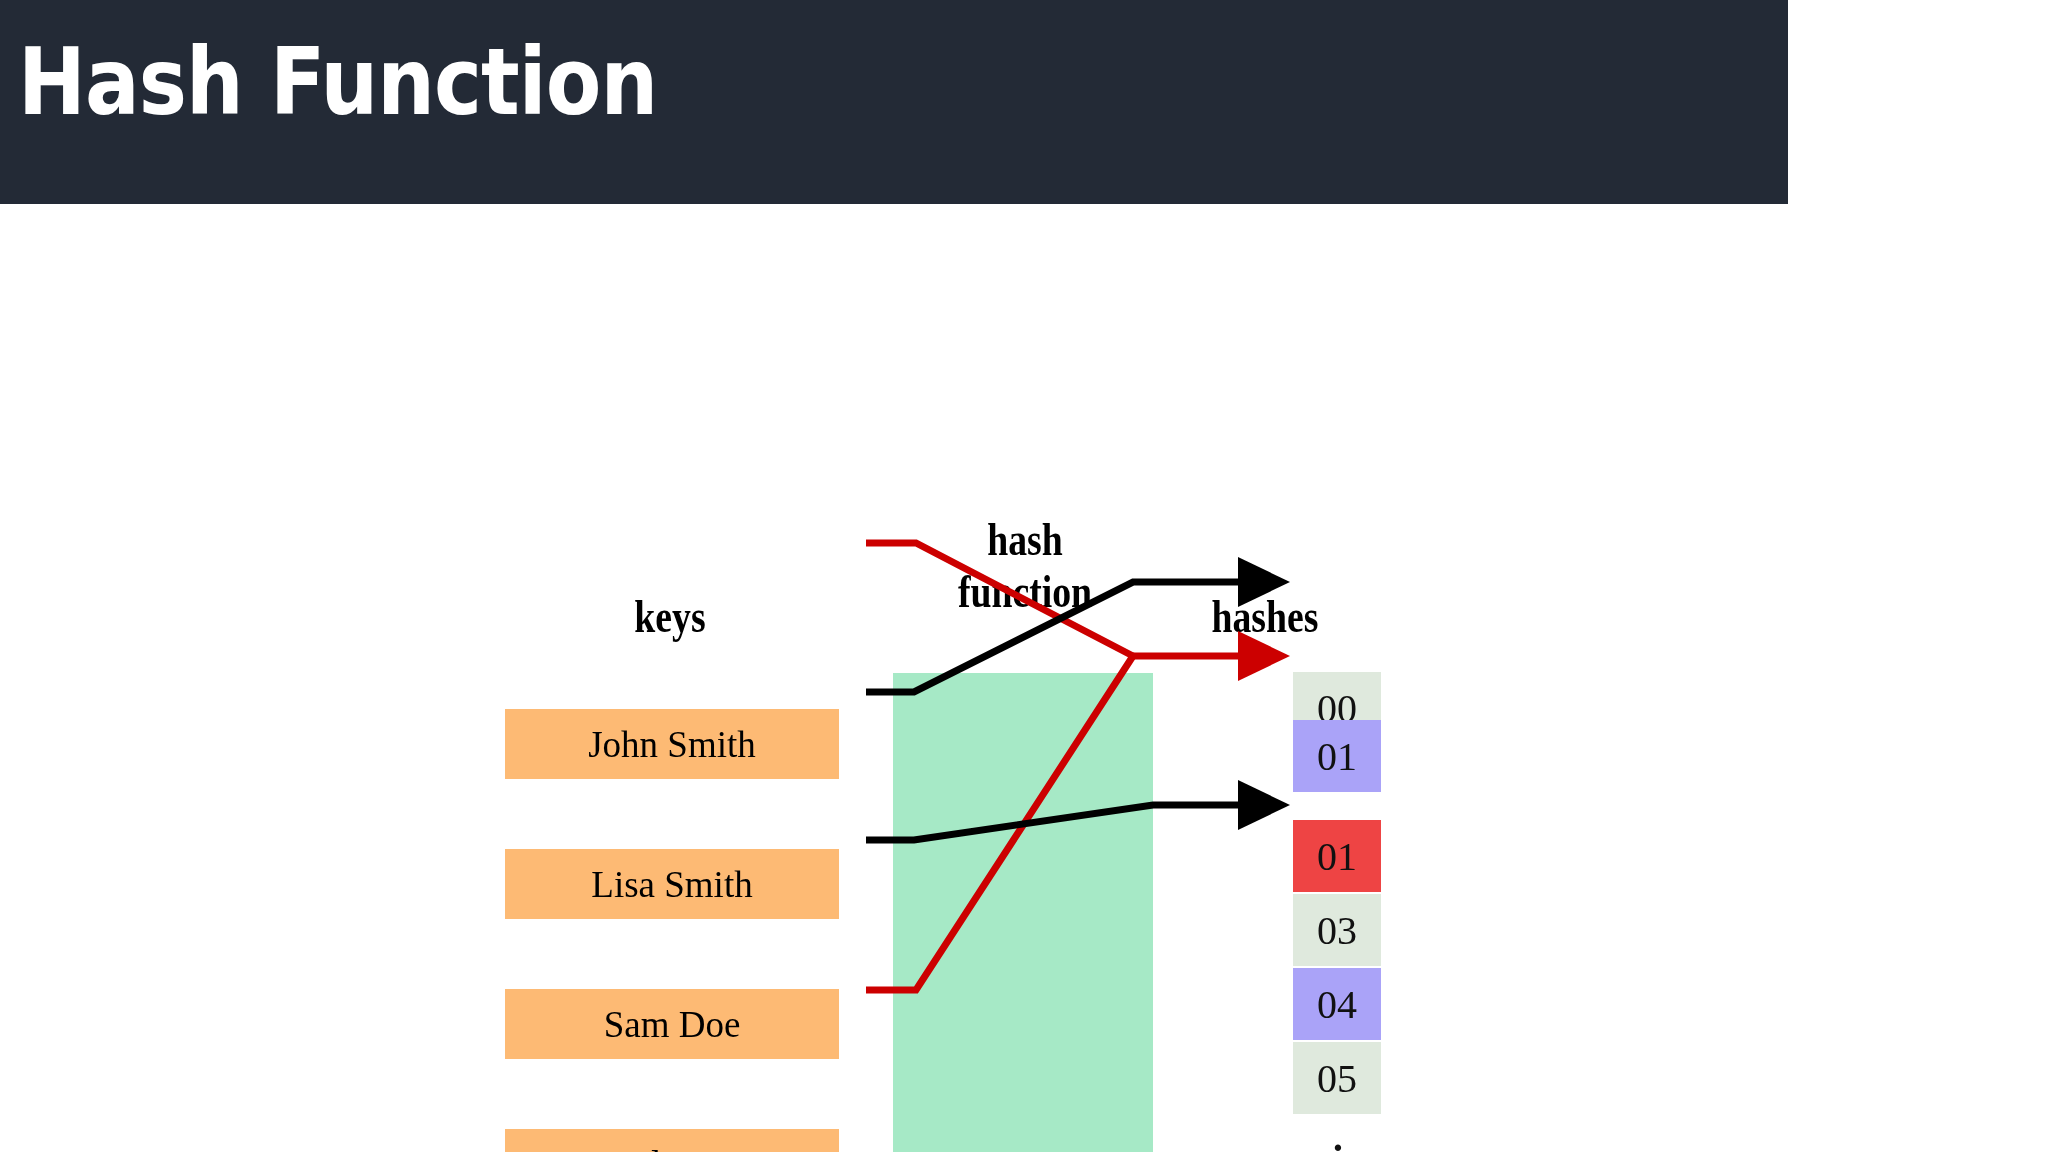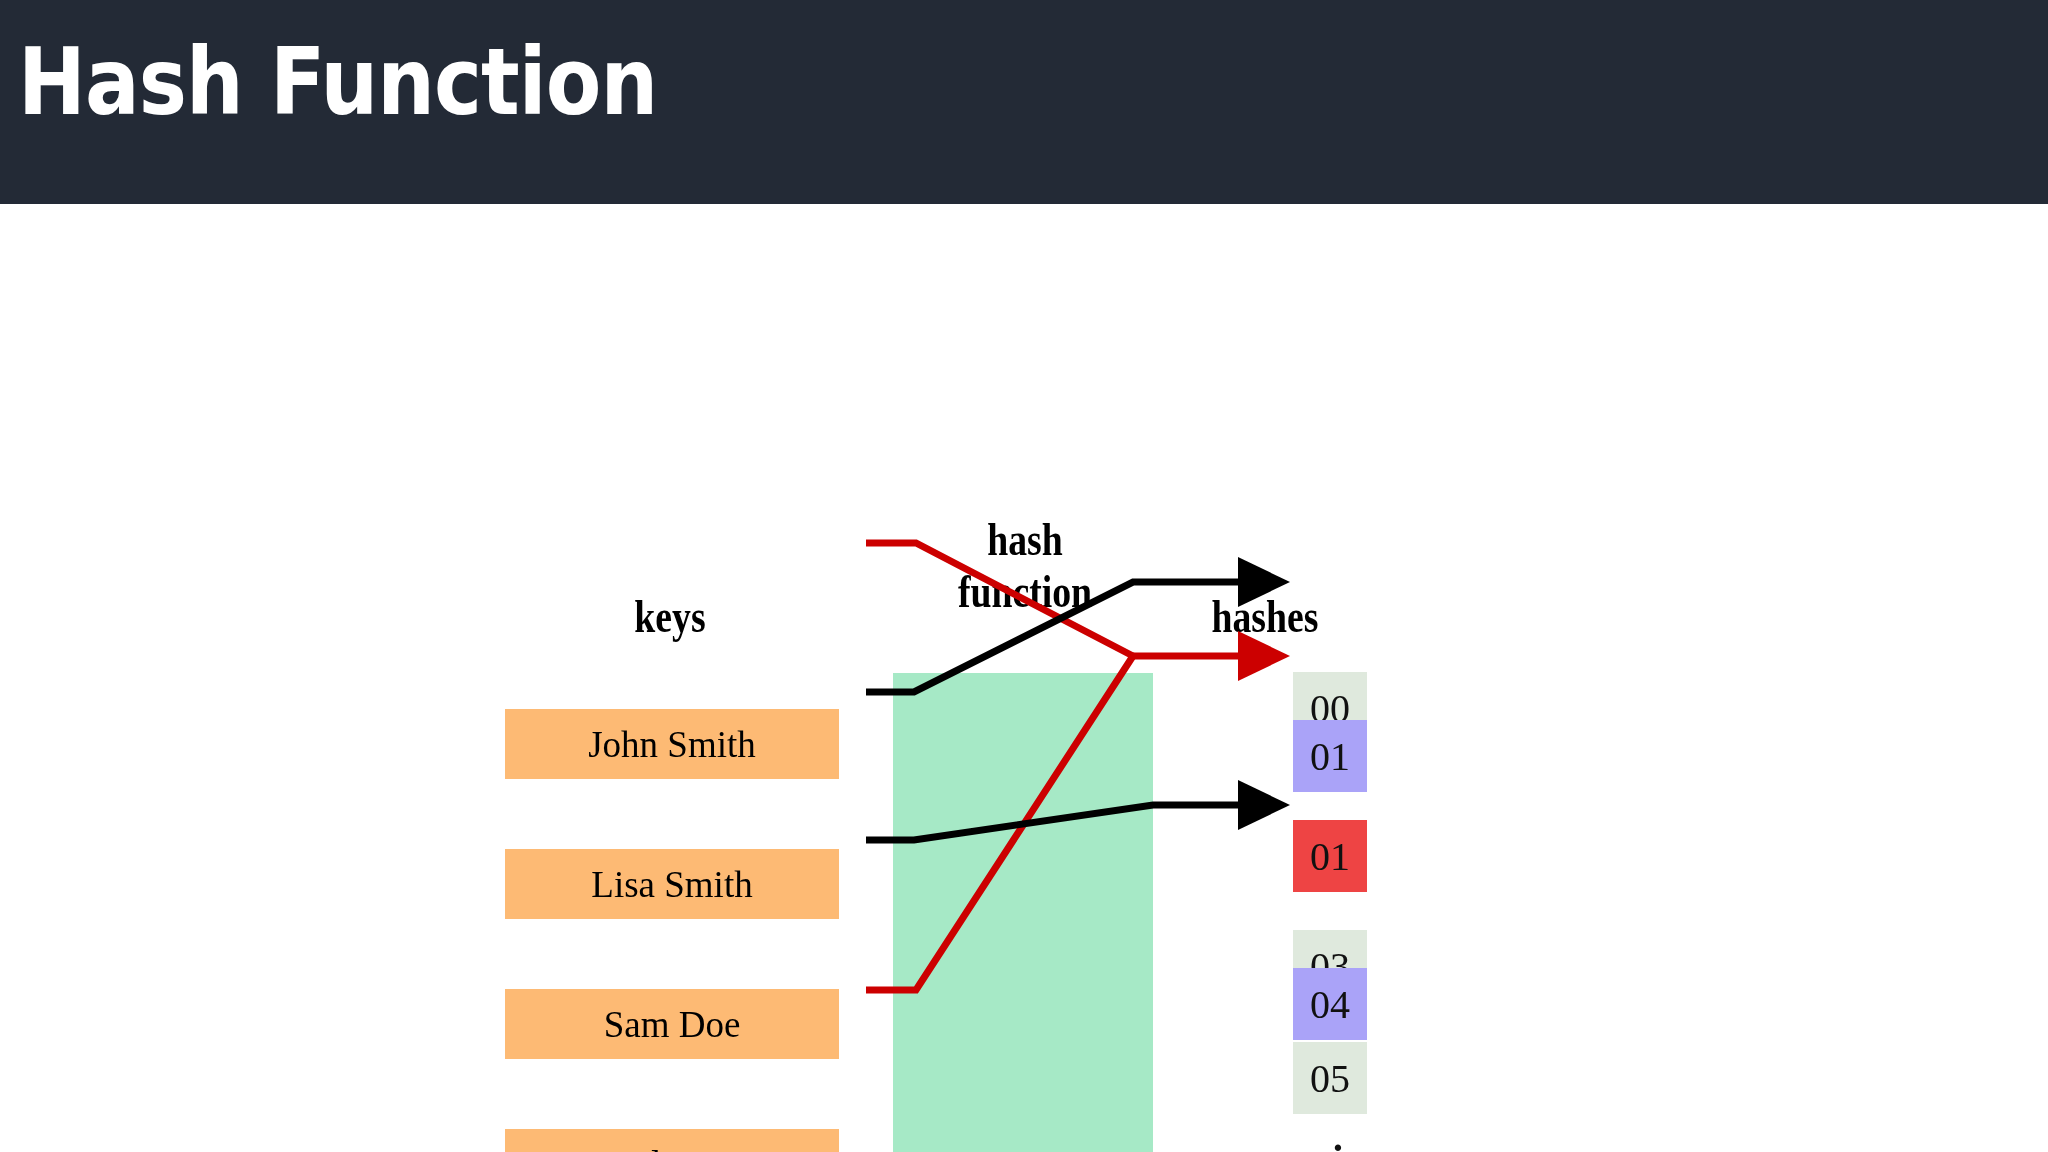--- a/index.html
+++ b/index.html
@@ -13,21 +13,21 @@
     font-family: "Liberation Sans", sans-serif;
     overflow: hidden;
     position: relative;
   }
 
   
   #header-bar {
     position: absolute;
     left: 0;
     top: 0;
-    width: 2048px;
+    width: 1788px;
     height: 204px;
     background: #232a36;
     box-sizing: border-box;
   }
   #header-title {
     position: absolute;
     left: 18px;
     top: 28px;
     color: #ffffff;
     font-family: "DejaVu Sans", sans-serif;
@@ -104,38 +104,38 @@
     top: 469px;
     width: 260px;
     height: 593px;
     background: #a6e9c6;
   }
 
   
   .hash-slot {
     position: absolute;
     left: 1293px;
-    width: 74px;
+    width: 88px;
     height: 72px;
     font-family: "Liberation Serif", serif;
     font-size: 40px;
     color: #111111;
     display: flex;
     align-items: center;
     justify-content: center;
     box-sizing: border-box;
   }
   .slot-default { background: #dfe9dd; }
   .slot-purple  { background: #aaa3f8; }
   .slot-red     { background: #ee4444; }
 
   #hash-slot-0 { top: 468px; }
   #hash-slot-1 { top: 516px; }
   #hash-slot-2 { top: 616px; }
-  #hash-slot-3 { top: 726px; }
+  #hash-slot-3 { top: 690px; }
   #hash-slot-4 { top: 764px; }
   #hash-slot-5 { top: 838px; }
 
   #hash-ellipsis {
     position: absolute;
     left: 1293px;
     top: 912px;
     width: 90px;
     height: 72px;
     display: flex;

